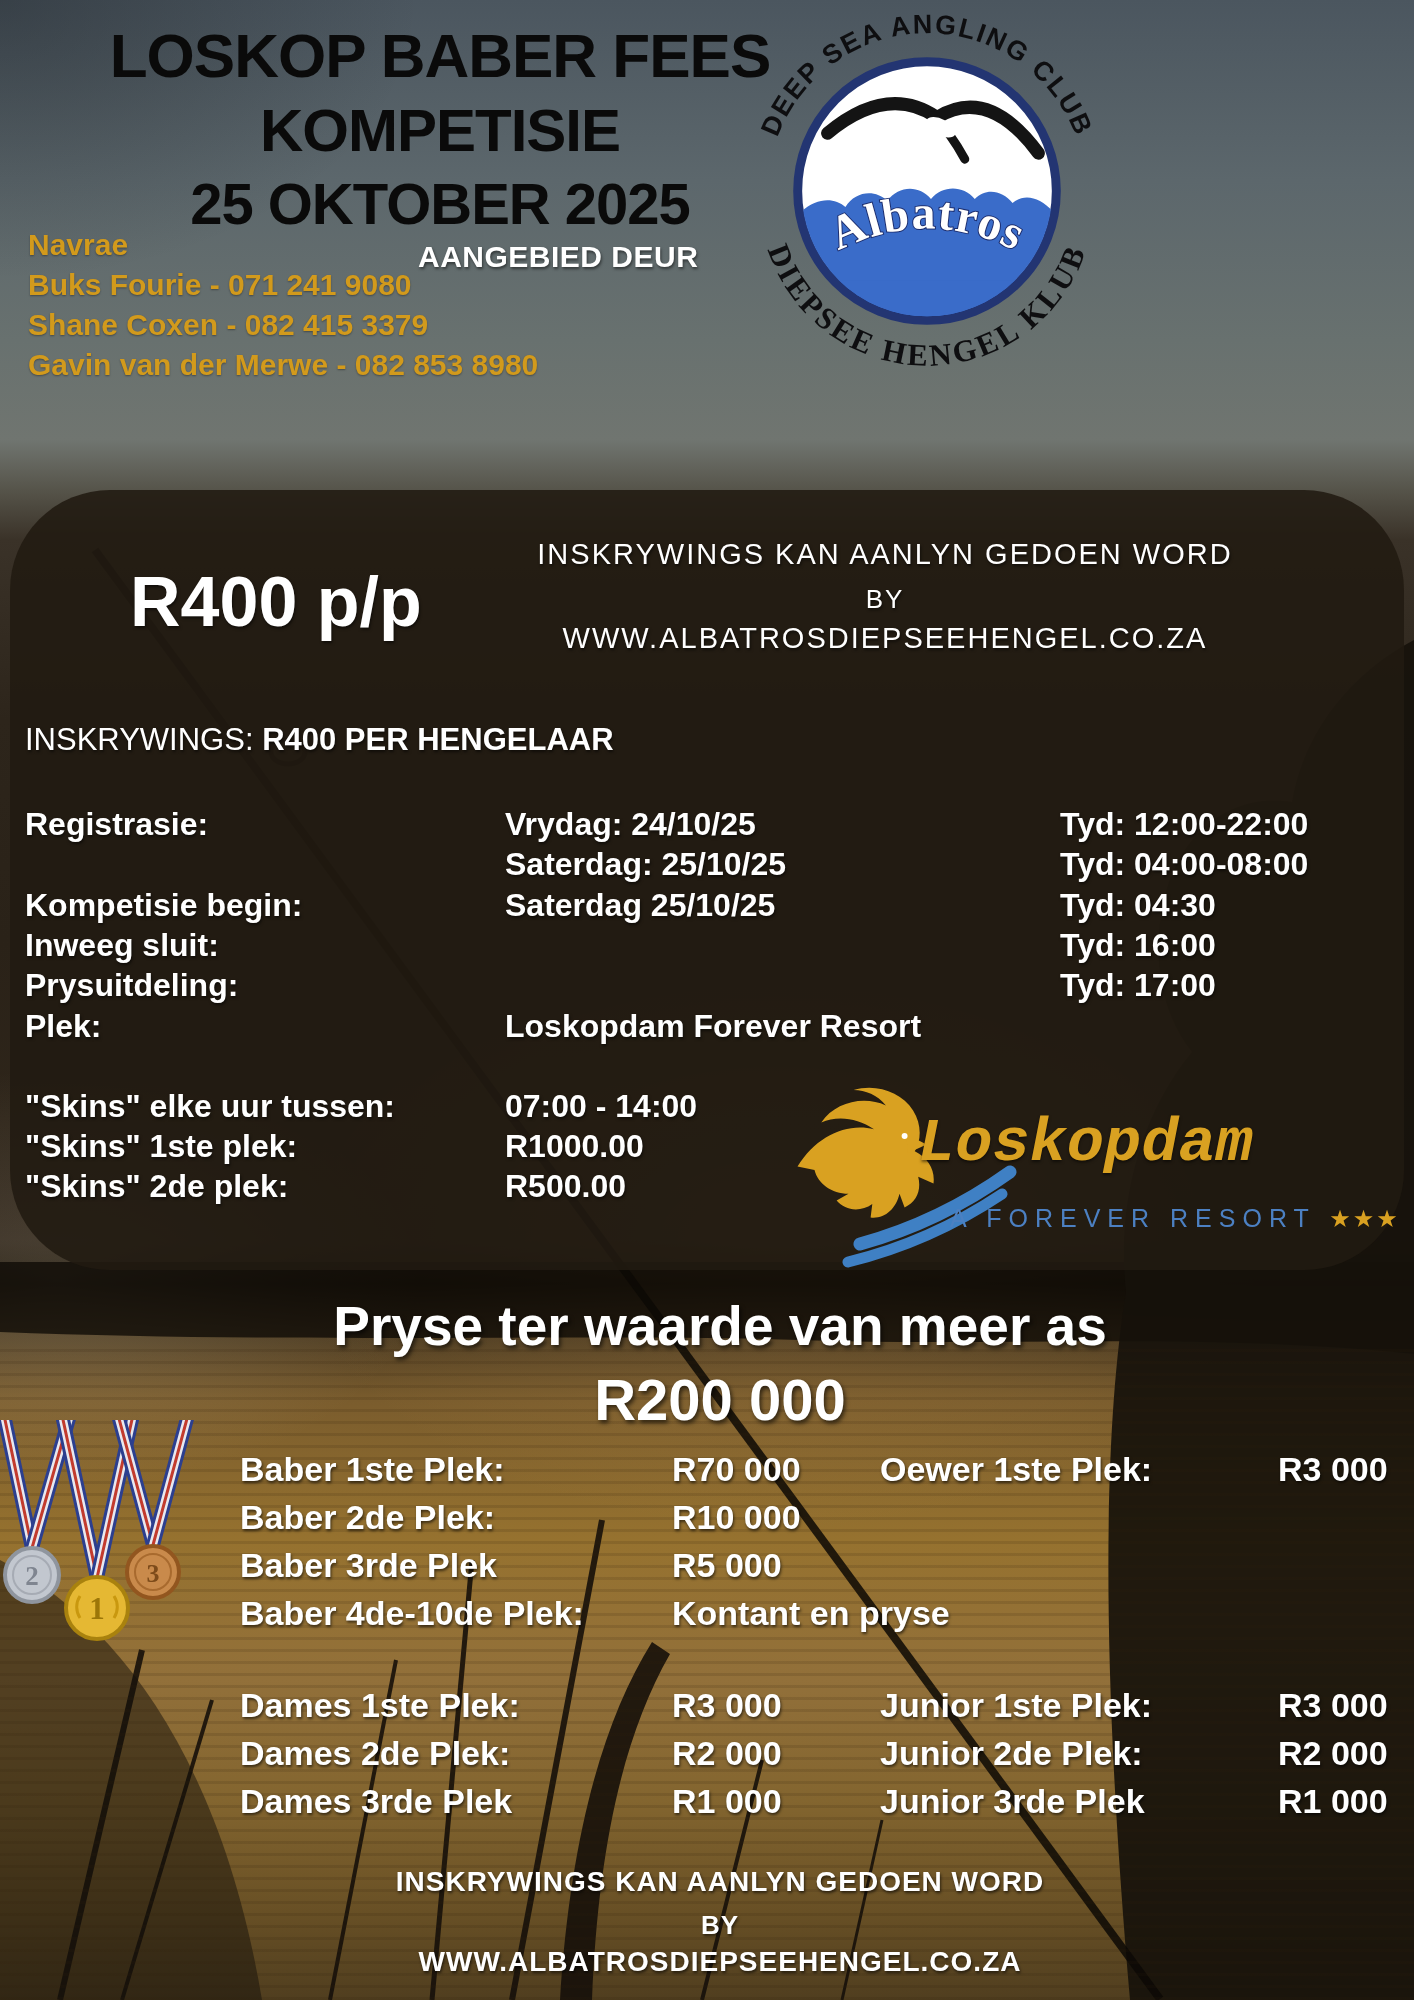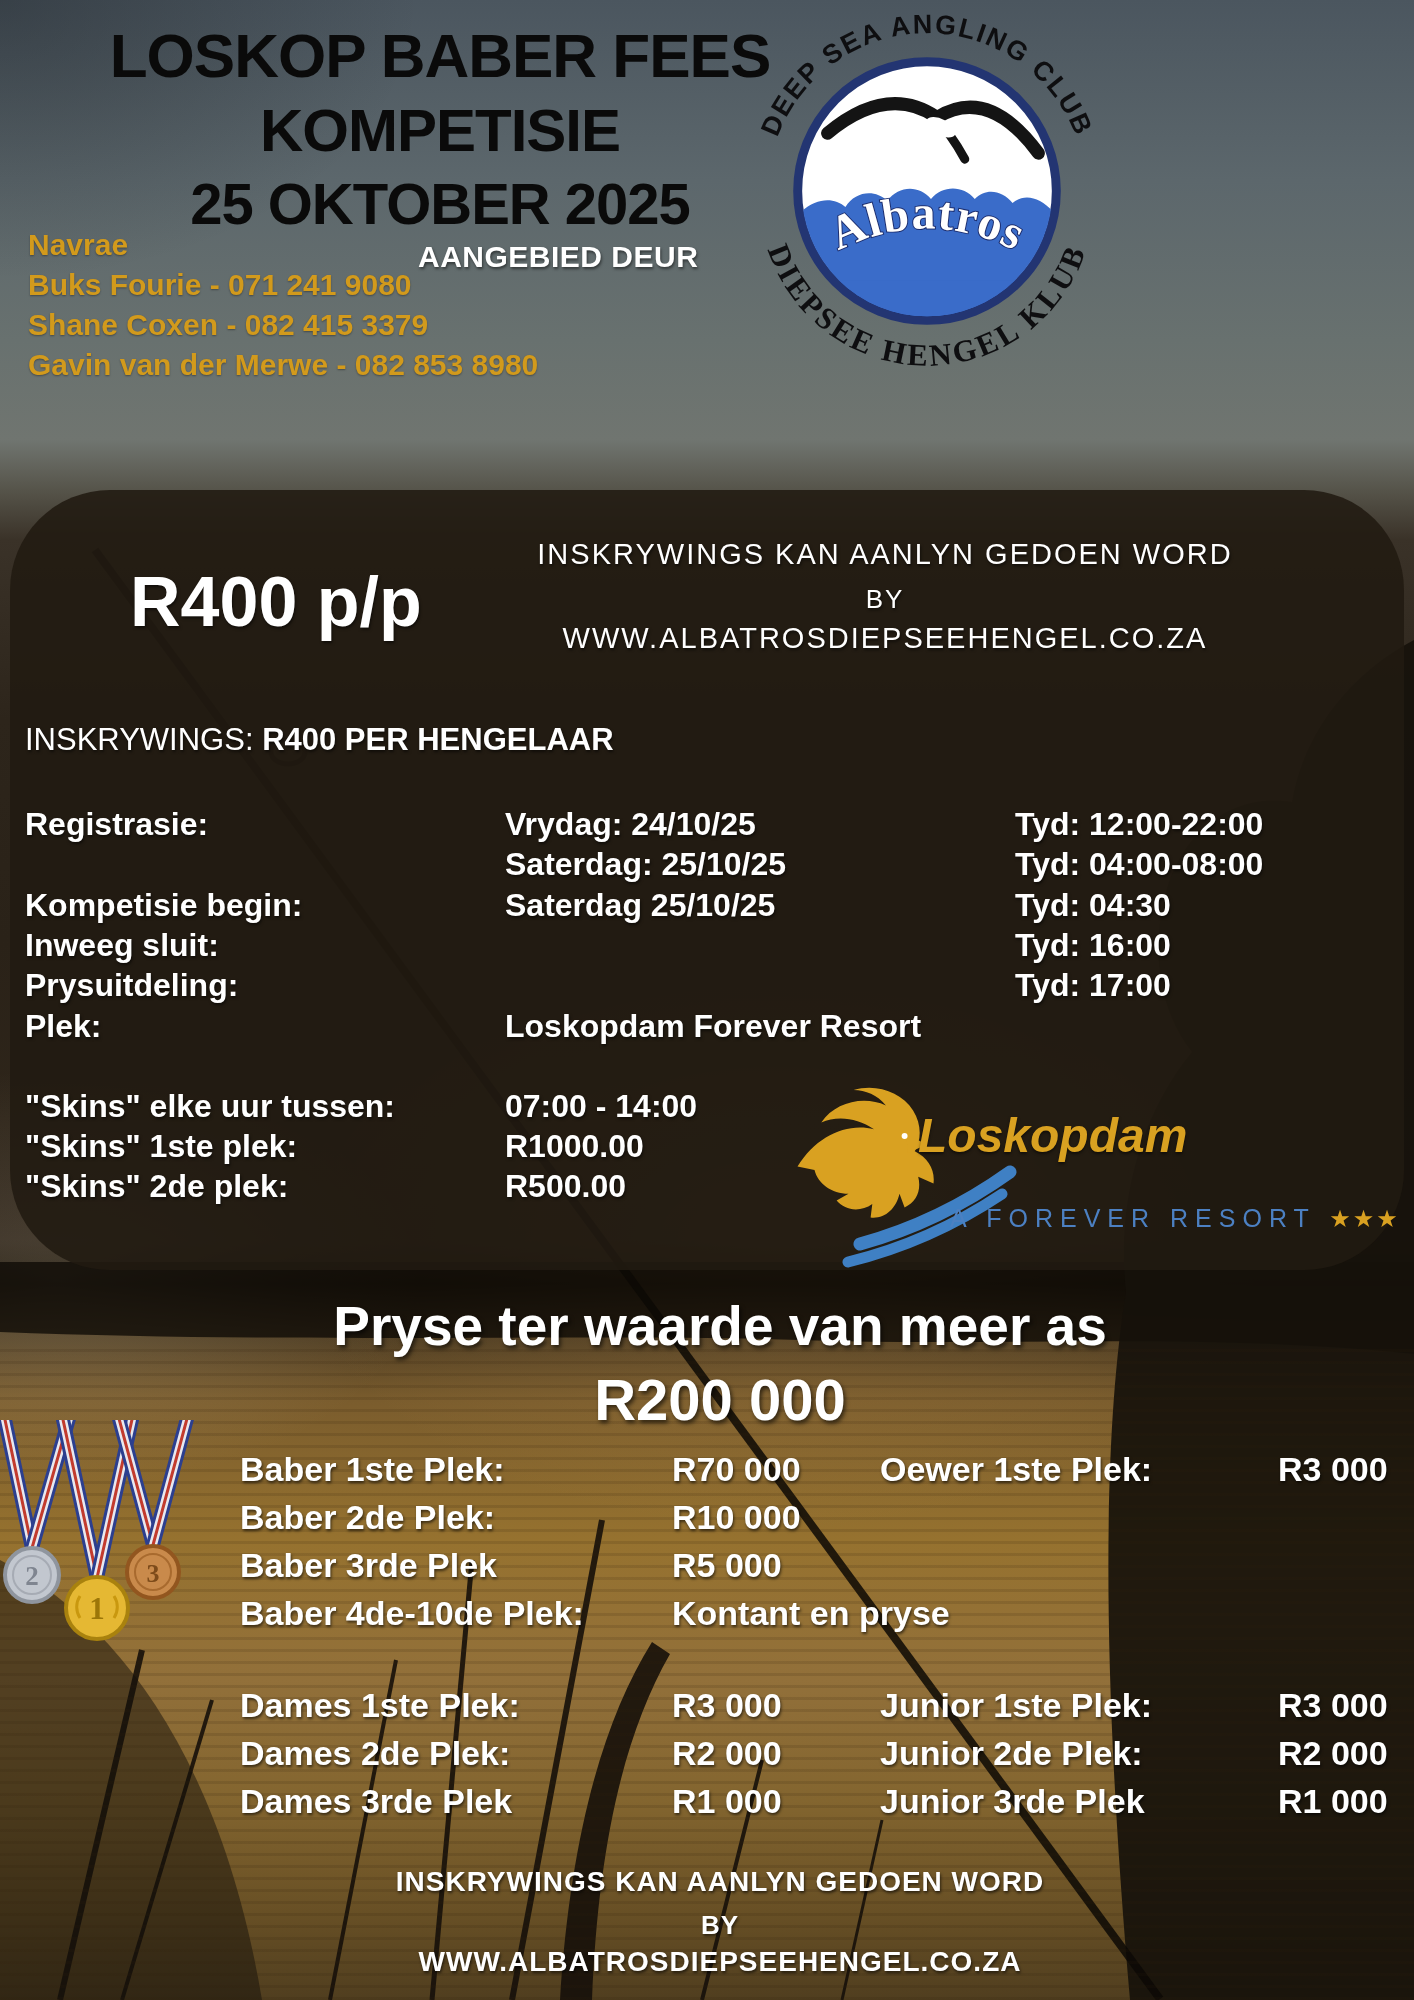--- a/index.html
+++ b/index.html
@@ -37,26 +37,26 @@
          background:rgba(33,26,17,0.88);}
   .wtxt{color:#fff;text-shadow:1px 2px 3px rgba(0,0,0,.55);}
   .fee{left:130px;top:562px;font-size:70px;font-weight:700;}
   .online{left:500px;width:770px;text-align:center;letter-spacing:2px;font-weight:400;}
   .on1{top:538px;font-size:29px;}
   .on2{top:584px;font-size:26px;}
   .on3{top:622px;font-size:29px;}
   .entryline{left:25px;top:722px;font-size:31px;font-weight:400;}
   .entryline b{font-weight:700;}
   .srow span{position:absolute;white-space:nowrap;font-size:32px;font-weight:700;}
-  .srow .c1{left:25px;} .srow .c2{left:505px;} .srow .c3{left:1015px;}
+  .srow .c1{left:25px;} .srow .c2{left:505px;} .srow .c3{left:1060px;}
   .krow .c2{left:505px;text-align:center;}
 
   
-  .resort-name{left:918px;top:1108px;font-family:Liberation Sans, sans-serif;font-style:italic;
-               font-weight:700;font-size:48px;color:#d9a121;text-shadow:0 2px 3px rgba(0,0,0,.5);}
+  .resort-name{left:918px;top:1108px;font-family:Liberation Mono, monospace;font-style:italic;
+               font-weight:700;font-size:62px;color:#d9a121;text-shadow:0 2px 3px rgba(0,0,0,.5);}
   .resort-sub{left:950px;top:1204px;font-size:25px;letter-spacing:7px;color:#4c80c2;font-weight:400;}
   .resort-stars{color:#d9a121;letter-spacing:2px;font-size:24px;}
 
   
   .ph{left:10px;width:1420px;text-align:center;color:#fff;font-weight:700;
       text-shadow:2px 3px 4px rgba(0,0,0,.6);}
   .ph1{top:1294px;font-size:55px;}
   .ph2{top:1366px;font-size:58px;}
   .prow span{position:absolute;white-space:nowrap;font-size:34px;font-weight:700;
              color:#fff;text-shadow:1px 2px 3px rgba(0,0,0,.6);}

